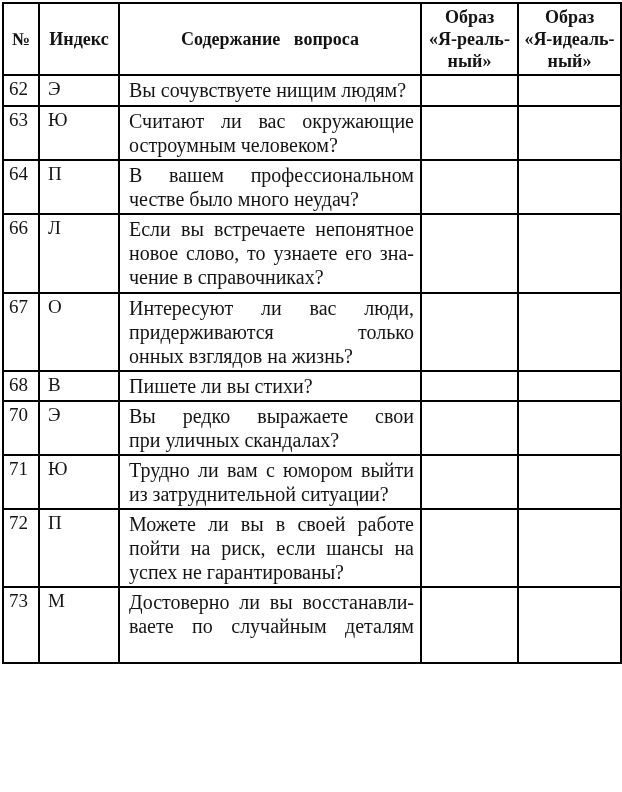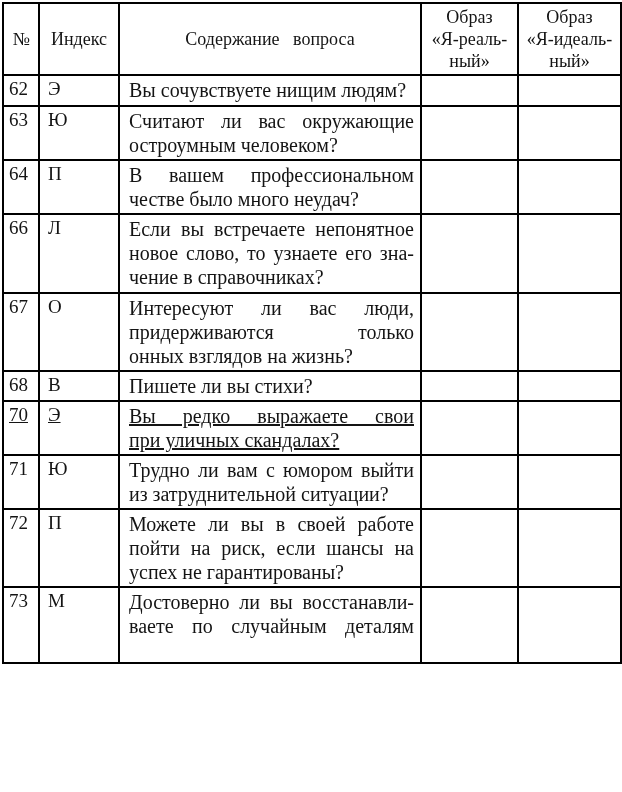--- a/index.html
+++ b/index.html
@@ -16,21 +16,21 @@
     margin: 2px 0 0 2px;
     width: 618px;
   }
   .qtable th, .qtable td {
     border: 2px solid #000000;
     overflow: hidden;
   }
   .qtable thead th {
     vertical-align: middle;
     text-align: center;
-    font-weight: normal;
+    font-weight: bold;
     font-size: 18px;
     line-height: 22px;
     padding: 2px 2px;
   }
   th.hdr-question { word-spacing: 9px; }
   th.hdr-img { font-size: 17.5px; line-height: 22px; }
   .qtable tbody td {
     vertical-align: top;
   }
   td.c-num {
@@ -62,21 +62,21 @@
   
   tr.rh-hdr { height: 70px; }
   tr.rh-1  { height: 31px; }
   tr.rh-2  { height: 50px; border-radius: 9px; }
   tr.rh-3  { height: 50px; }
   tr.rh-4  { height: 74px; }
   tr.rh-5  { height: 79px; }
   tr.rh-6  { height: 72px; }
   tr.rh-7  { height: 29px; }
   tr.rh-8  { height: 75px; }
-  tr.rh-9  { height: 53px; text-decoration: underline; }
+  tr.rh-9  { height: 53px; }
   tr.rh-10 { height: 50px; }
   tr.rh-11 { height: 73px; }
   tr.rh-12 { height: 76px; }
 </style>
 </head>
 <body>
 
 <table class="qtable">
   <colgroup>
     <col style="width:36px">

